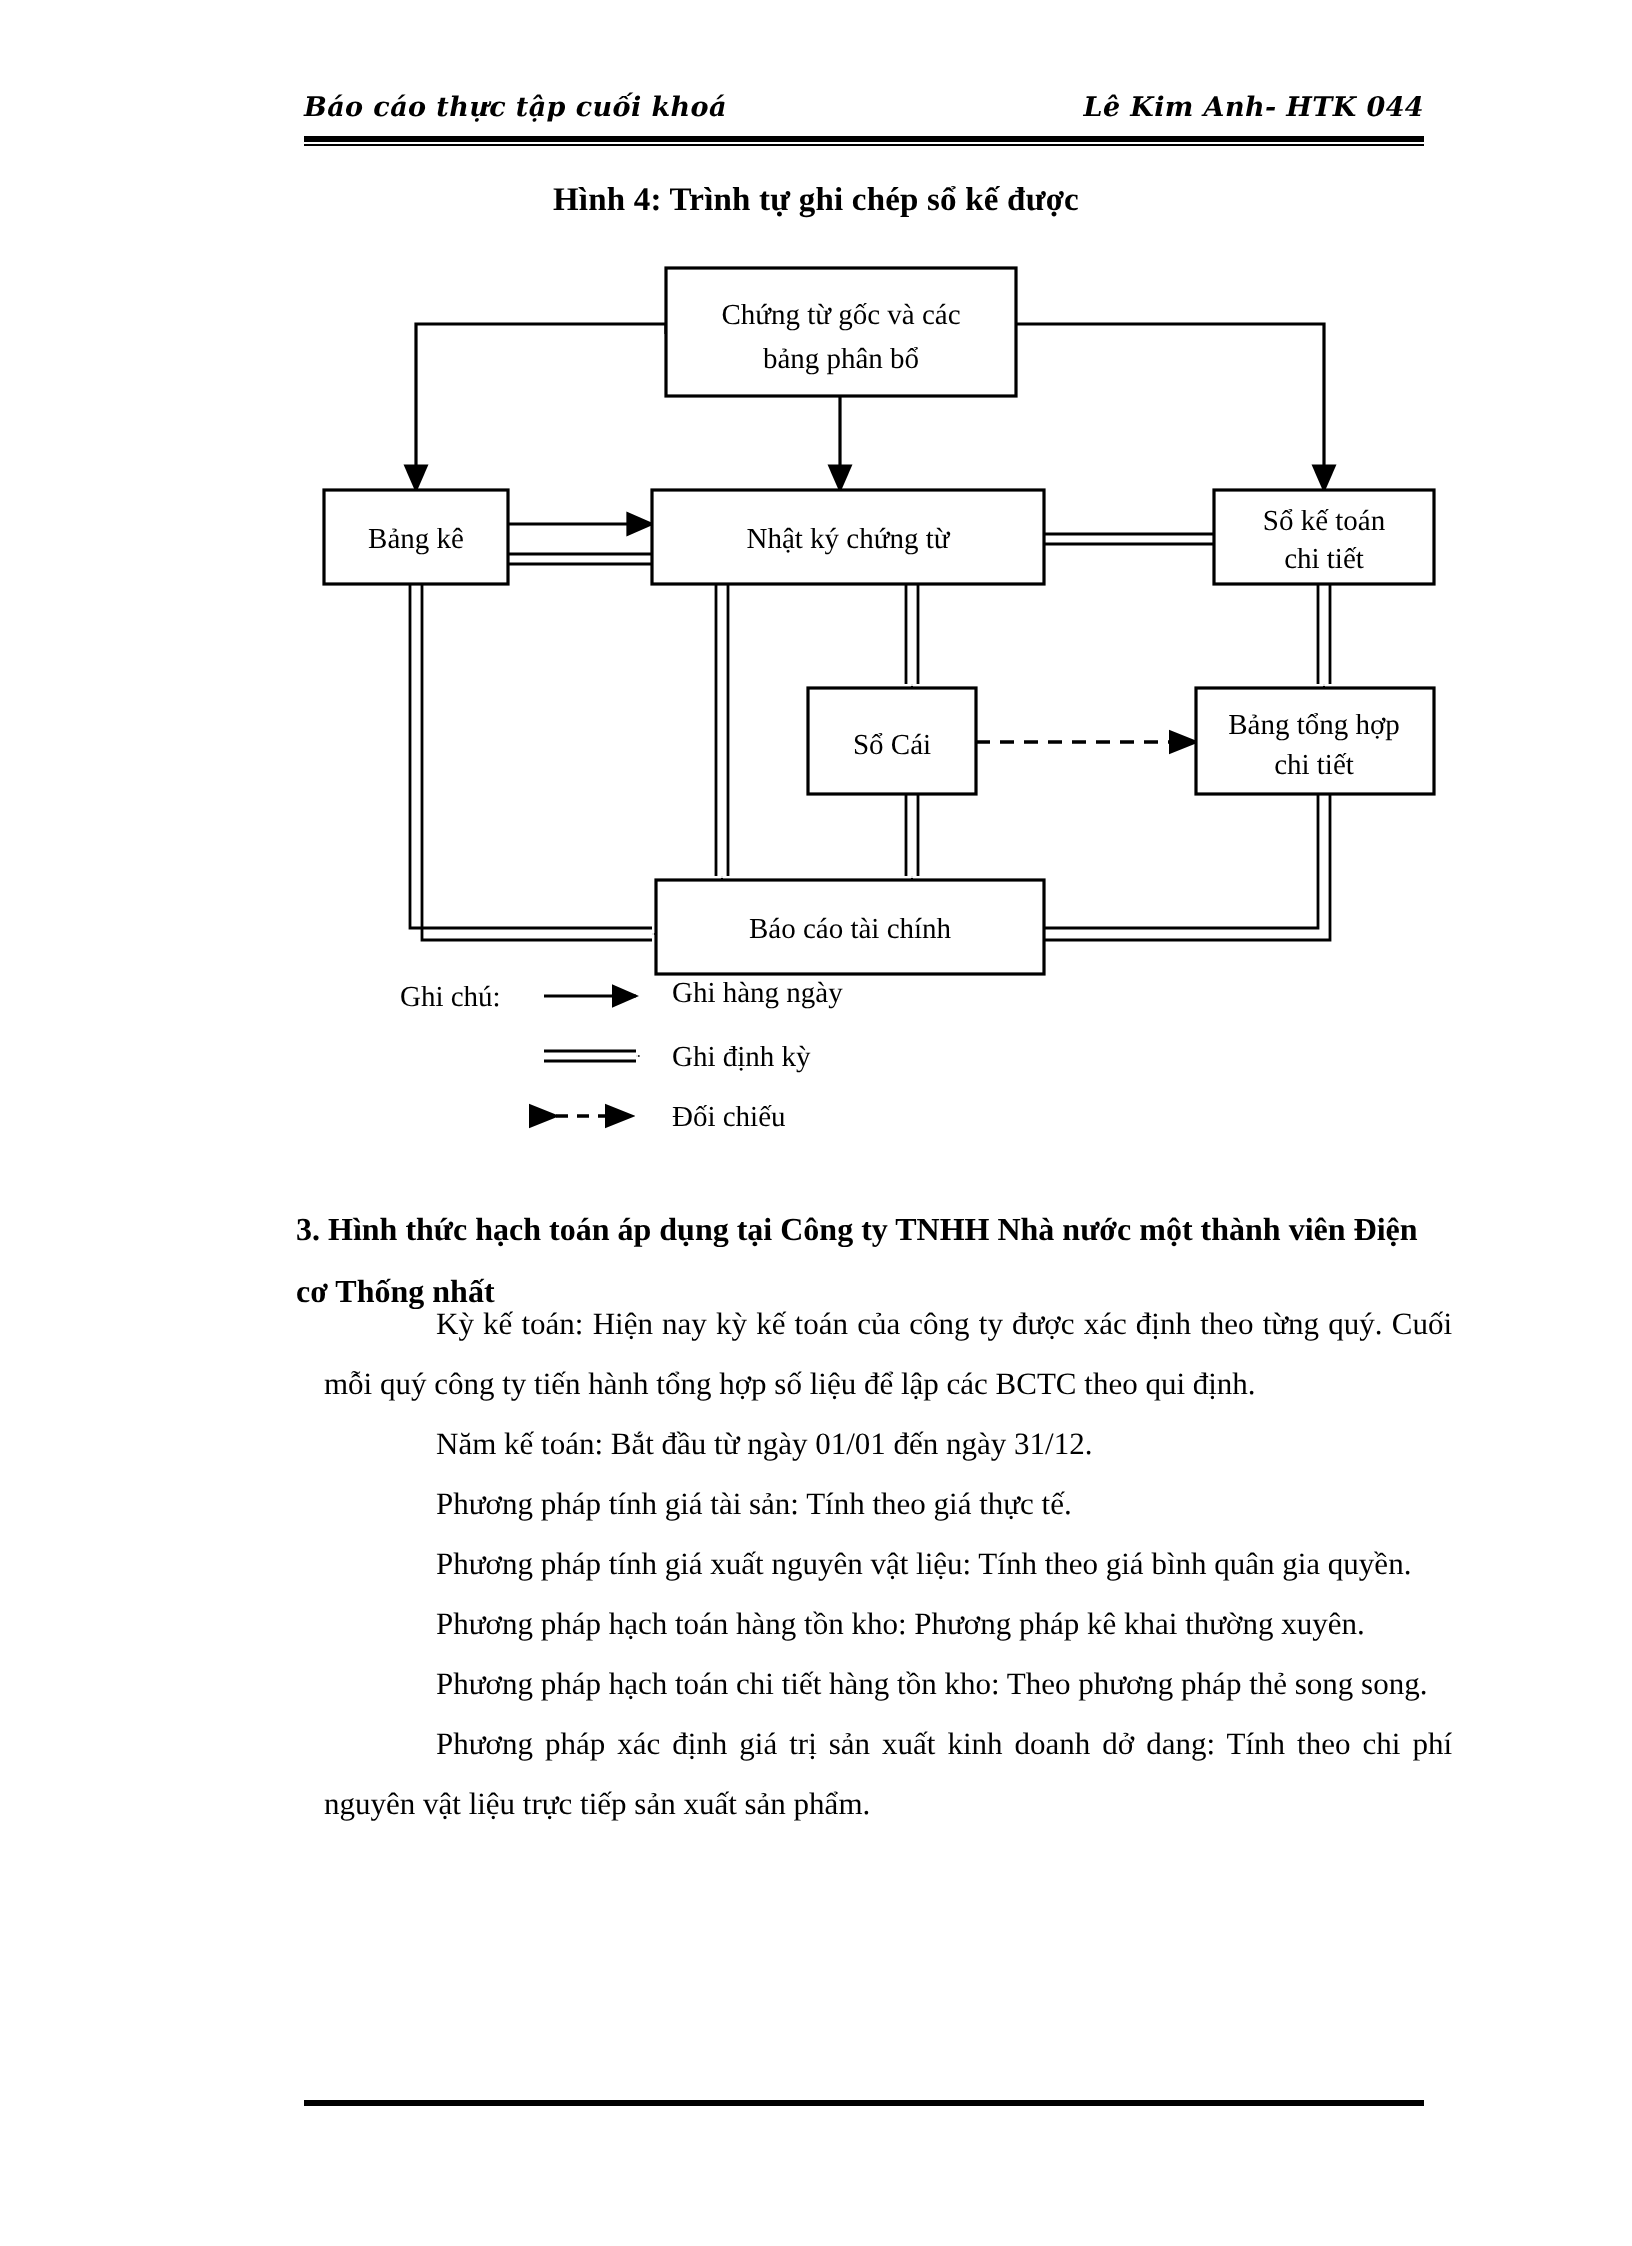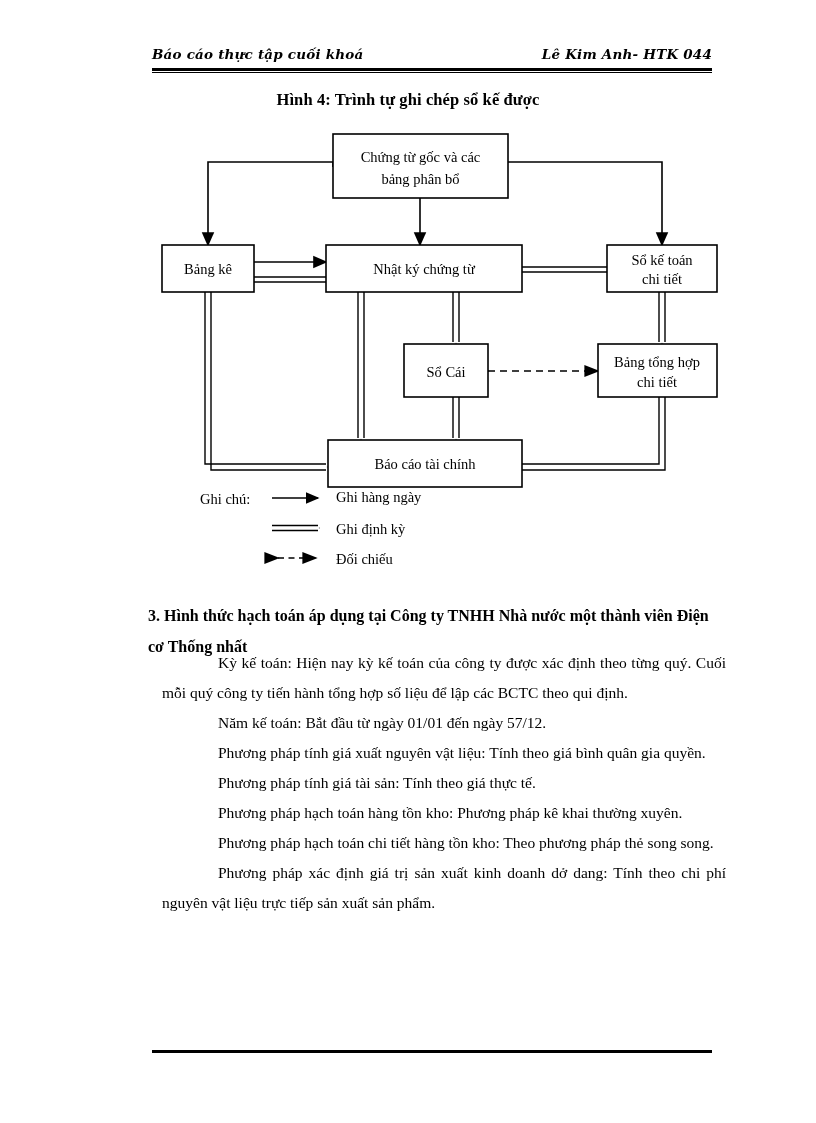--- a/index.html
+++ b/index.html
@@ -344,23 +344,23 @@
     <div class="legend-label">Ghi chú:</div>
     <div class="legend-row-text lr1">Ghi hàng ngày</div>
     <div class="legend-row-text lr2">Ghi định kỳ</div>
     <div class="legend-row-text lr3">Đối chiếu</div>
   </div>
 
   <div class="heading3">3. Hình thức hạch toán áp dụng tại Công ty TNHH Nhà nước một thành viên Điện cơ Thống nhất</div>
 
   <div class="body">
     <p class="para">Kỳ kế toán: Hiện nay kỳ kế toán của công ty được xác định theo từng quý. Cuối mỗi quý công ty tiến hành tổng hợp số liệu để lập các BCTC theo qui định.</p>
-    <p class="para">Năm kế toán: Bắt đầu từ ngày 01/01 đến ngày 57/12.</p>
+    <p class="para">Năm kế toán: Bắt đầu từ ngày 01/01 đến ngày 31/12.</p>
+    <p class="para">Phương pháp tính giá tài sản: Tính theo giá thực tế.</p>
     <p class="para">Phương pháp tính giá xuất nguyên vật liệu: Tính theo giá bình quân gia quyền.</p>
-    <p class="para">Phương pháp tính giá tài sản: Tính theo giá thực tế.</p>
     <p class="para">Phương pháp hạch toán hàng tồn kho: Phương pháp kê khai thường xuyên.</p>
     <p class="para">Phương pháp hạch toán chi tiết hàng tồn kho: Theo phương pháp thẻ song song.</p>
     <p class="para">Phương pháp xác định giá trị sản xuất kinh doanh dở dang: Tính theo chi phí nguyên vật liệu trực tiếp sản xuất sản phẩm.</p>
   </div>
 
   <div class="footer-rule"></div>
 
 </div>
 
 </body></html>

